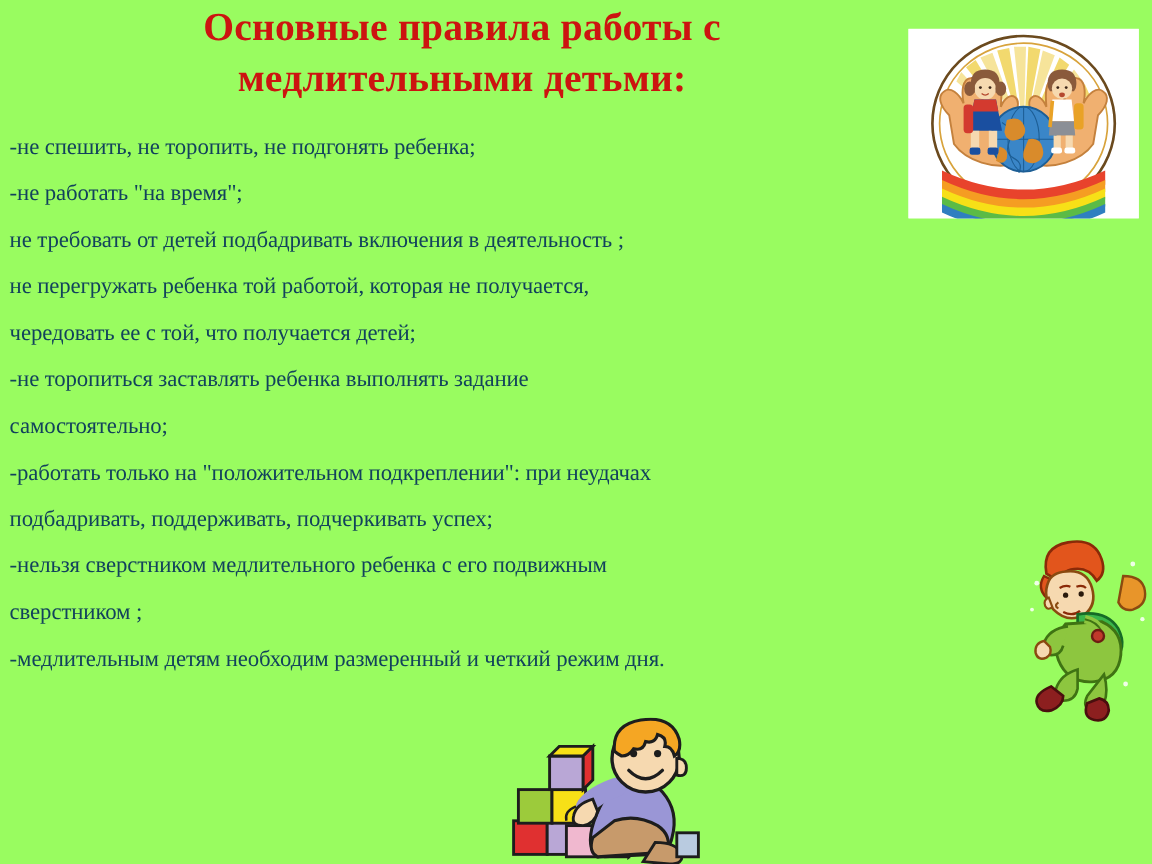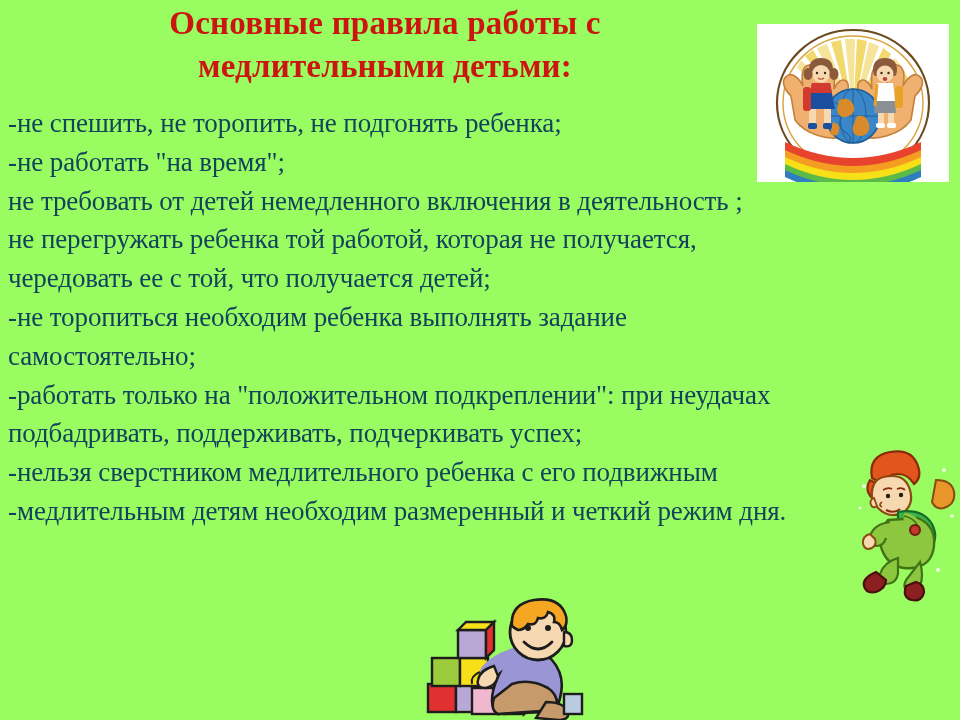--- a/index.html
+++ b/index.html
@@ -51,21 +51,21 @@
     position: absolute;
     left: 8px;
     top: 104px;
     width: 944px;
     z-index: 4;
   }
   .body-line {
     display: block;
     color: #12425c;
     font-family: "Liberation Serif", "DejaVu Serif", serif;
-    font-size: 27px;
+    font-size: 19px;
     line-height: 38.8px;
     white-space: nowrap;
     letter-spacing: -0.1px;
   }
 
   
   .emblem {
     position: absolute;
     left: 757px;
     top: 24px;
@@ -104,28 +104,29 @@
 <div class="slide">
 
   <div class="title-block">
     <span class="title-line">Основные правила работы с</span>
     <span class="title-line">медлительными детьми:</span>
   </div>
 
   <div class="body-block">
     <span class="body-line">-не спешить, не торопить, не подгонять ребенка;</span>
     <span class="body-line">-не работать "на время";</span>
-    <span class="body-line">не требовать от детей немедленного включения в деятельность ;</span>
+    <span class="body-line">не требовать от детей подбадривать включения в деятельность ;</span>
     <span class="body-line">не перегружать ребенка той работой, которая не получается,</span>
     <span class="body-line">чередовать ее с той, что получается детей;</span>
-    <span class="body-line"> -не торопиться необходим ребенка выполнять задание</span>
+    <span class="body-line"> -не торопиться заставлять ребенка выполнять задание</span>
     <span class="body-line">самостоятельно;</span>
     <span class="body-line">-работать только на "положительном подкреплении": при неудачах</span>
     <span class="body-line">подбадривать, поддерживать, подчеркивать успех;</span>
     <span class="body-line"> -нельзя сверстником медлительного ребенка с его подвижным</span>
+    <span class="body-line">сверстником ;</span>
     <span class="body-line">-медлительным детям  необходим размеренный и четкий режим дня.</span>
   </div>
 
   <div class="emblem">
     <svg viewBox="0 0 192 158" xmlns="http://www.w3.org/2000/svg">
       <rect x="0" y="0" width="192" height="158" fill="#ffffff"></rect>
 
       <ellipse cx="96" cy="79" rx="76" ry="73" fill="none" stroke="#6b4a1e" stroke-width="2.2"></ellipse>
       <ellipse cx="96" cy="79" rx="70" ry="67" fill="none" stroke="#d8a33c" stroke-width="1.4"></ellipse>
 

